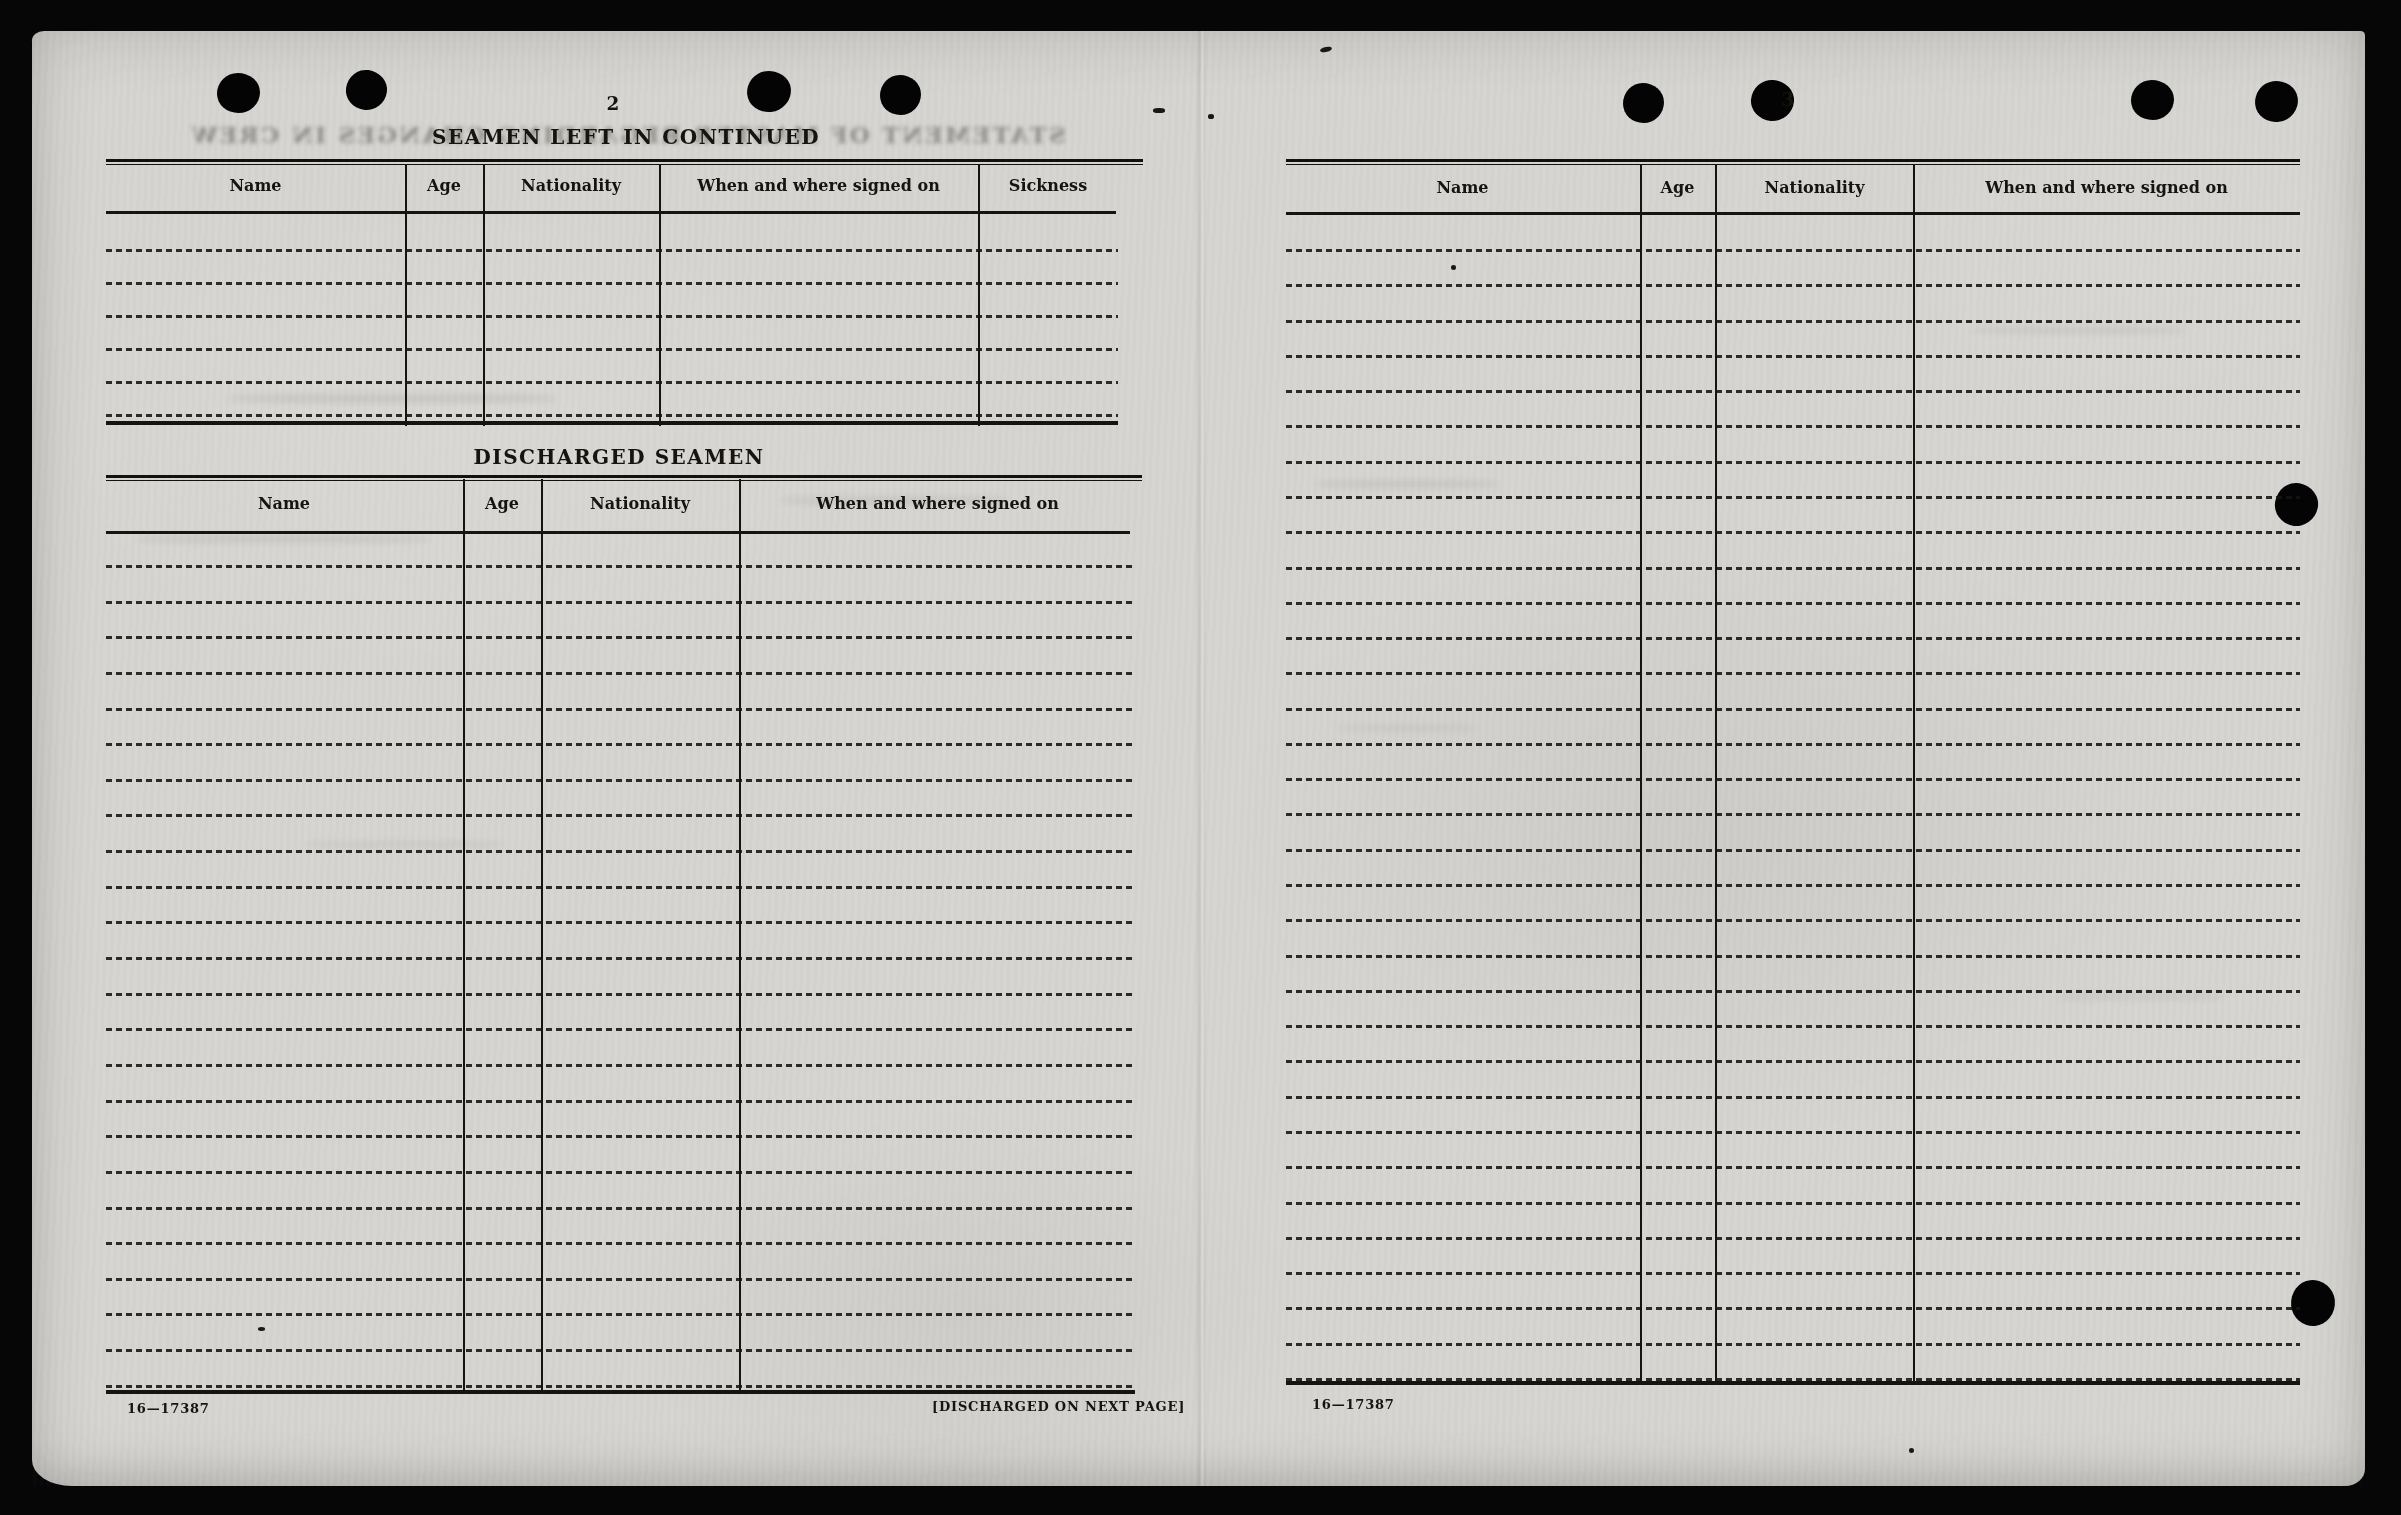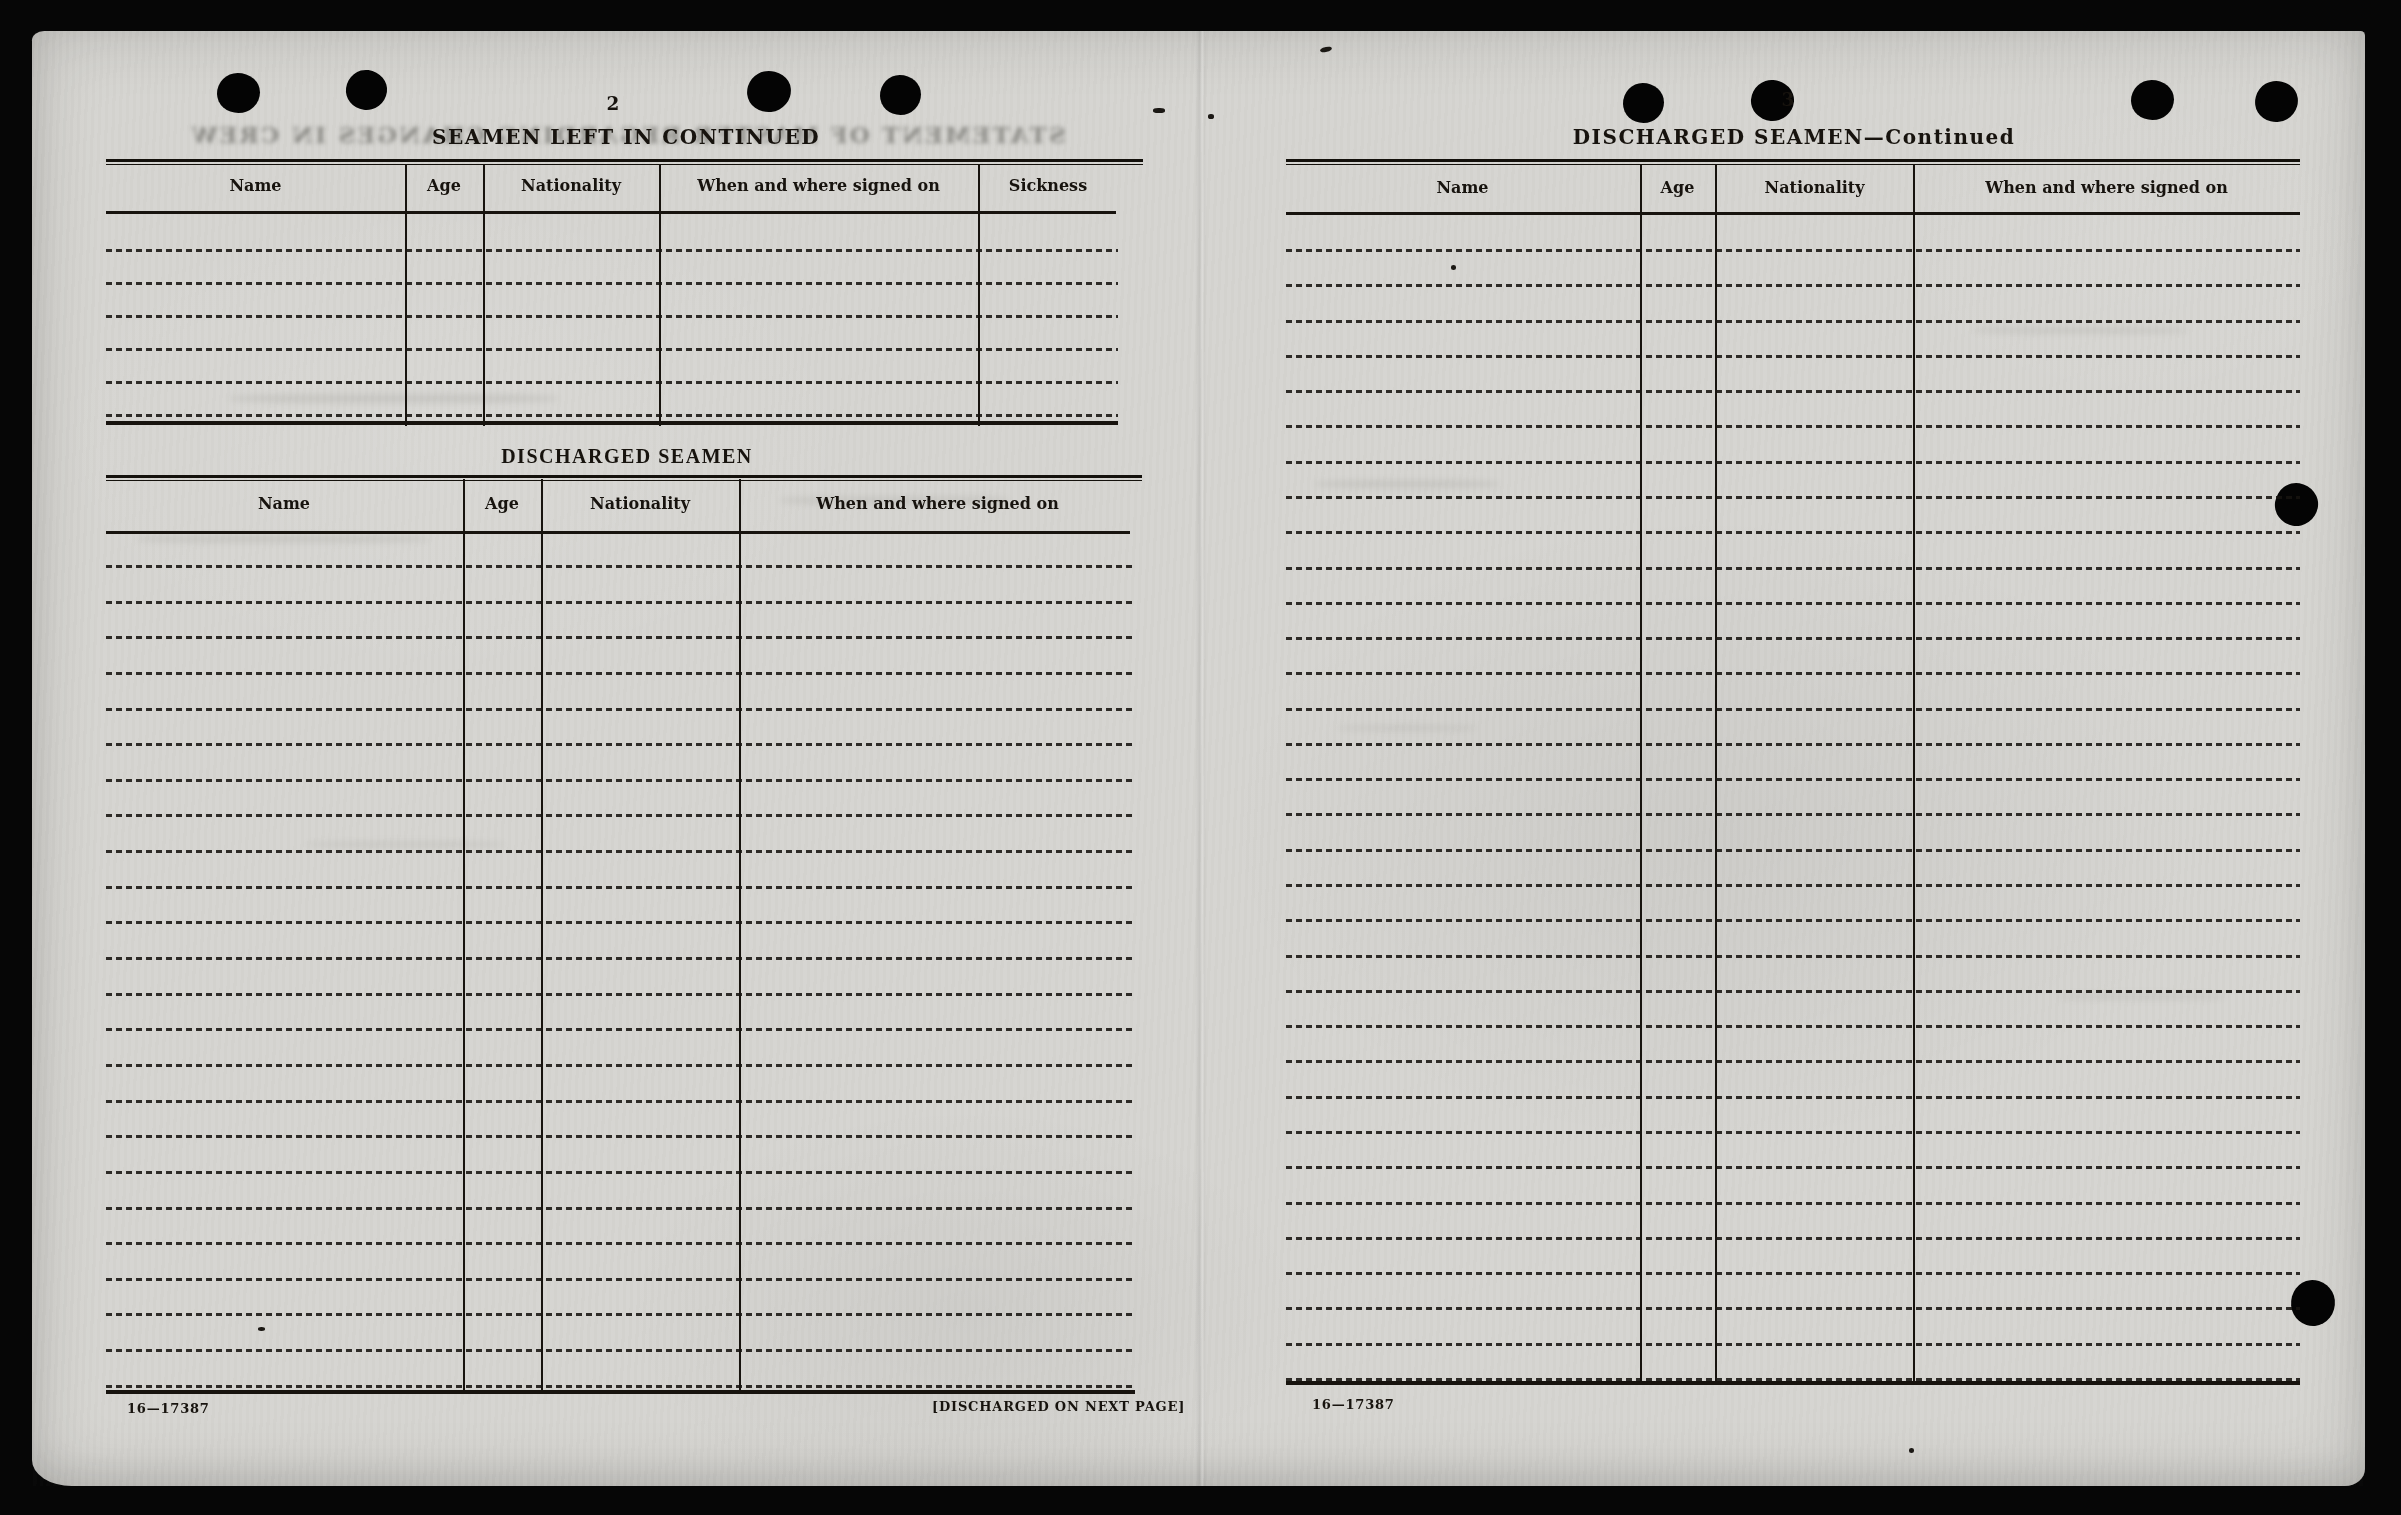--- a/index.html
+++ b/index.html
@@ -90,21 +90,21 @@
   <div class="rows" style="left:106px;top:249px;width:1012px;height:184px;">
       <div class="dotline" style="top: 0px;"></div>
       <div class="dotline" style="top: 33px;"></div>
       <div class="dotline" style="top: 66px;"></div>
       <div class="dotline" style="top: 99px;"></div>
       <div class="dotline" style="top: 132px;"></div>
       <div class="dotline" style="top: 165px;"></div>
     </div>
   <div class="rule" style="left:106px;top:421px;width:1012px;height:3.8px;"></div>
 
-  <div class="tbl-title" style="left:321px;top:445px;width:612px;font-family:Liberation Serif, serif;">DISCHARGED SEAMEN</div>
+  <div class="tbl-title" style="left:313px;top:445px;width:612px;">DISCHARGED SEAMEN</div>
 
   <div class="dbl-rule" style="left:106px;top:475px;width:1036px;"></div>
   <div class="col-head" style="left:106px;top:492px;width:356px;">Name</div>
   <div class="col-head" style="left:463px;top:492px;width:78px;">Age</div>
   <div class="col-head" style="left:541px;top:492px;width:198px;">Nationality</div>
   <div class="col-head" style="left:739px;top:492px;width:397px;">When and where signed on</div>
   <div class="rule" style="left:106px;top:531px;width:1024px;height:3.1px;"></div>
   <div class="vline" style="left:463px;top:479px;height:915px;"></div>
   <div class="vline" style="left:541px;top:479px;height:915px;"></div>
   <div class="vline" style="left:739px;top:479px;height:915px;"></div>
@@ -134,21 +134,20 @@
       <div class="dotline" style="top: 784px;"></div>
       <div class="dotline" style="top: 820px;"></div>
     </div>
   <div class="rule" style="left:106px;top:1390px;width:1029px;height:3.8px;"></div>
 
   <div class="footer-text" style="left:127px;top:1401px;">16—17387</div>
   <div class="footer-text" style="left:932px;top:1399px;">[DISCHARGED ON NEXT PAGE]</div>
 
   <div class="page-num" style="left:1765px;top:89px;width:46px;z-index:-0;">3</div>
 
-  <div class="tbl-title" style="left:1488px;top:125px;width:612px;">DISCHARGED SEAMEN—Continued</div>
 
   <div class="dbl-rule" style="left:1286px;top:159px;width:1014px;"></div>
   <div class="col-head" style="left:1286px;top:176px;width:353px;">Name</div>
   <div class="col-head" style="left:1640px;top:176px;width:75px;">Age</div>
   <div class="col-head" style="left:1715px;top:176px;width:199px;">Nationality</div>
   <div class="col-head" style="left:1913px;top:176px;width:387px;">When and where signed on</div>
   <div class="rule" style="left:1286px;top:212px;width:1014px;height:3.1px;"></div>
   <div class="vline" style="left:1640px;top:164px;height:1221px;"></div>
   <div class="vline" style="left:1715px;top:164px;height:1221px;"></div>
   <div class="vline" style="left:1913px;top:164px;height:1221px;"></div>

